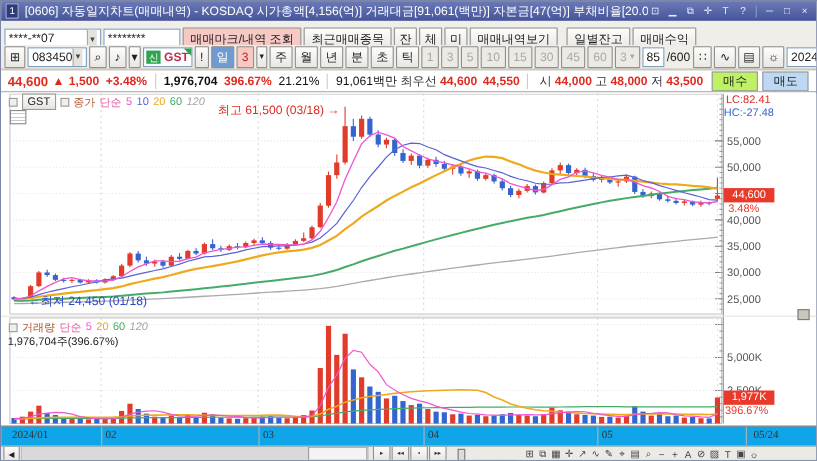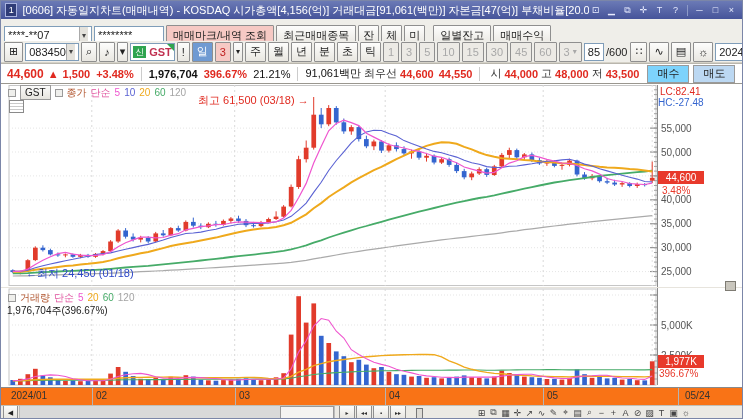--- a/index.html
+++ b/index.html
@@ -26,45 +26,45 @@
   .namebox .fold{position:absolute;right:0;top:0;width:0;height:0;border-left:7px solid transparent;border-top:7px solid #2fa44f;right:0;}
   .sin{background:#2fa44f;color:#fff;font-size:9px;padding:0 2px;height:12px;line-height:12px;}
   .gst{color:#c03050;font-weight:bold;}
   .cb{width:11px;height:11px;background:#fff;border:1px solid #707070;display:inline-block;margin-right:3px;}
   
   .quote{position:absolute;left:0;top:62px;right:0;height:21px;background:#fff;border-top:1px solid #b9b6ad;border-bottom:1px solid #9a978f;display:flex;align-items:center;padding:0 6px;box-sizing:border-box;white-space:nowrap;}
   .q-red{color:#e02a20;font-weight:bold;}
   .q-blk{color:#111;font-weight:bold;}
   .q-lab{color:#333;font-weight:normal;margin:0 3px;}
   .q-sep{width:1px;height:14px;background:#ccc;margin:0 7px;}
-  .buy{background:#7dd3fc;border:1px solid #9a9a9a;height:16px;padding:0 9px;margin-left:8px;display:inline-flex;align-items:center;}
+  .buy{background:#bef264;border:1px solid #9a9a9a;height:16px;padding:0 9px;margin-left:8px;display:inline-flex;align-items:center;}
   .sell{background:#bcd8f2;border:1px solid #9a9a9a;height:16px;padding:0 9px;margin-left:4px;display:inline-flex;align-items:center;}
   
   .chart-region{position:absolute;left:0;top:83px;right:0;height:321px;background:#fff;}
   #chart-svg{position:absolute;left:0;top:1px;}
   .ax{font-size:10px;fill:#555;font-family:"Liberation Sans","DejaVu Sans",sans-serif;}
   .ovl{position:absolute;z-index:5;}
   .legend{left:7px;top:2px;display:flex;align-items:center;gap:4px;height:13px;}
   .lg-sq{width:6px;height:6px;border:1px solid #9a9a9a;background:#efefec;}
   .lg-tab{font-size:10px;border:1px solid #9a9a9a;background:linear-gradient(#fbfbfa,#e6e4de);padding:0 4px;height:13px;display:flex;align-items:center;}
   .lg-t{font-size:10px;}
   .c-t1{color:#b0522a;}
   .c-t2{color:#e0519e;}
-  .c5{color:#ef56cf;} .c10{color:#5a62d3;} .c20{color:#efa91c;} .c60{color:#46ab68;} .c120{color:#a4a4a4;}
+  .c5{color:#ef56cf;} .c10{color:#5a62d3;} .c20{color:#efa91c;} .c60{color:#46ab68;} .c120{color:#a4a4a4;font-style:italic;}
   .grid-ico{left:8px;top:16px;width:13px;height:11px;border:1px solid #8a8a8a;background:
     repeating-linear-gradient(0deg,#fff 0 2px,#c9c9c9 2px 3px),
     repeating-linear-gradient(90deg,rgba(255,255,255,0) 0 3px,#c9c9c9 3px 4px);}
   .note-high{color:#e02a20;font-size:11px;white-space:nowrap;}
   .note-low{color:#2b46c8;font-size:11px;white-space:nowrap;}
   .lc{color:#e02a20;font-size:10px;} .hc{color:#3465cf;font-size:10px;}
   .pbadge{background:#e8392b;color:#fff;font-size:10px;padding:0 3px;height:13px;line-height:13px;min-width:40px;text-align:center;}
   .ppct{color:#e8392b;font-size:10px;}
   .split-handle{left:724px;top:197px;width:9px;height:8px;background:#c9c6bd;border:1px solid #7e7b73;}
   
-  #xaxis{position:absolute;left:0;top:386px;right:0;height:17px;background:#f97316;border-top:1px solid #8a8a8a;border-bottom:1px solid #c2bfb6;z-index:4;}
+  #xaxis{position:absolute;left:0;top:386px;right:0;height:17px;background:#0ea5e9;border-top:1px solid #8a8a8a;border-bottom:1px solid #c2bfb6;z-index:4;font-family:Liberation Serif, serif;}
   .xl{position:absolute;top:2px;font-size:10px;color:#333;white-space:nowrap;}
   .xsep{position:absolute;top:0;bottom:0;width:1px;background:#b4b4b4;}
   
   .bottom{position:absolute;left:0;top:404px;right:0;height:15px;background:#eceae4;display:flex;align-items:center;}
   .sb-btn{width:13px;height:13px;margin-left:2px;border:1px solid #8f8f8f;background:linear-gradient(#fdfdfc,#e6e4de);font-size:7px;display:flex;align-items:center;justify-content:center;}
   .sb-track{width:314px;height:13px;background:#d9d9d9;border:1px solid #bcbcbc;margin-left:1px;position:relative;}
   .sb-thumb{position:absolute;right:0;top:0;width:52px;height:11px;background:#f4f3f1;border:1px solid #9a9a9a;}
   .rp{width:14px;height:13px;border:1px solid #8f8f8f;background:linear-gradient(#fdfdfc,#e6e4de);font-size:6px;display:flex;align-items:center;justify-content:center;margin-left:1px;color:#333;}
   .slider{width:56px;height:11px;margin:0 6px 0 8px;border-bottom:1px dotted #8a8a8a;position:relative;}
   .slider .th{position:absolute;left:2px;top:1px;width:5px;height:9px;background:#dedcd6;border:1px solid #777;}
@@ -97,20 +97,21 @@
     <span class="inp combo" style="width:80px">
       <span>****-**07</span>
       <span class="arrow" style="margin-left:auto">▾</span>
     </span>
     <span class="inp" style="width:62px">********</span>
     <span class="b pink">매매마크/내역 조회</span>
     <span class="b">최근매매종목</span>
     <span class="b sm">잔</span>
     <span class="b sm">체</span>
     <span class="b sm">미</span>
+    <span class="b">매매내역보기</span>
     <span class="b" style="margin-left:6px">일별잔고</span>
     <span class="b">매매수익</span>
   </div>
 
   <div class="row row2">
     <span class="b sm">⊞</span>
     <span class="inp combo" style="width:56px">
       <span>083450</span>
       <span class="arrow" style="margin-left:auto">▾</span>
     </span>

